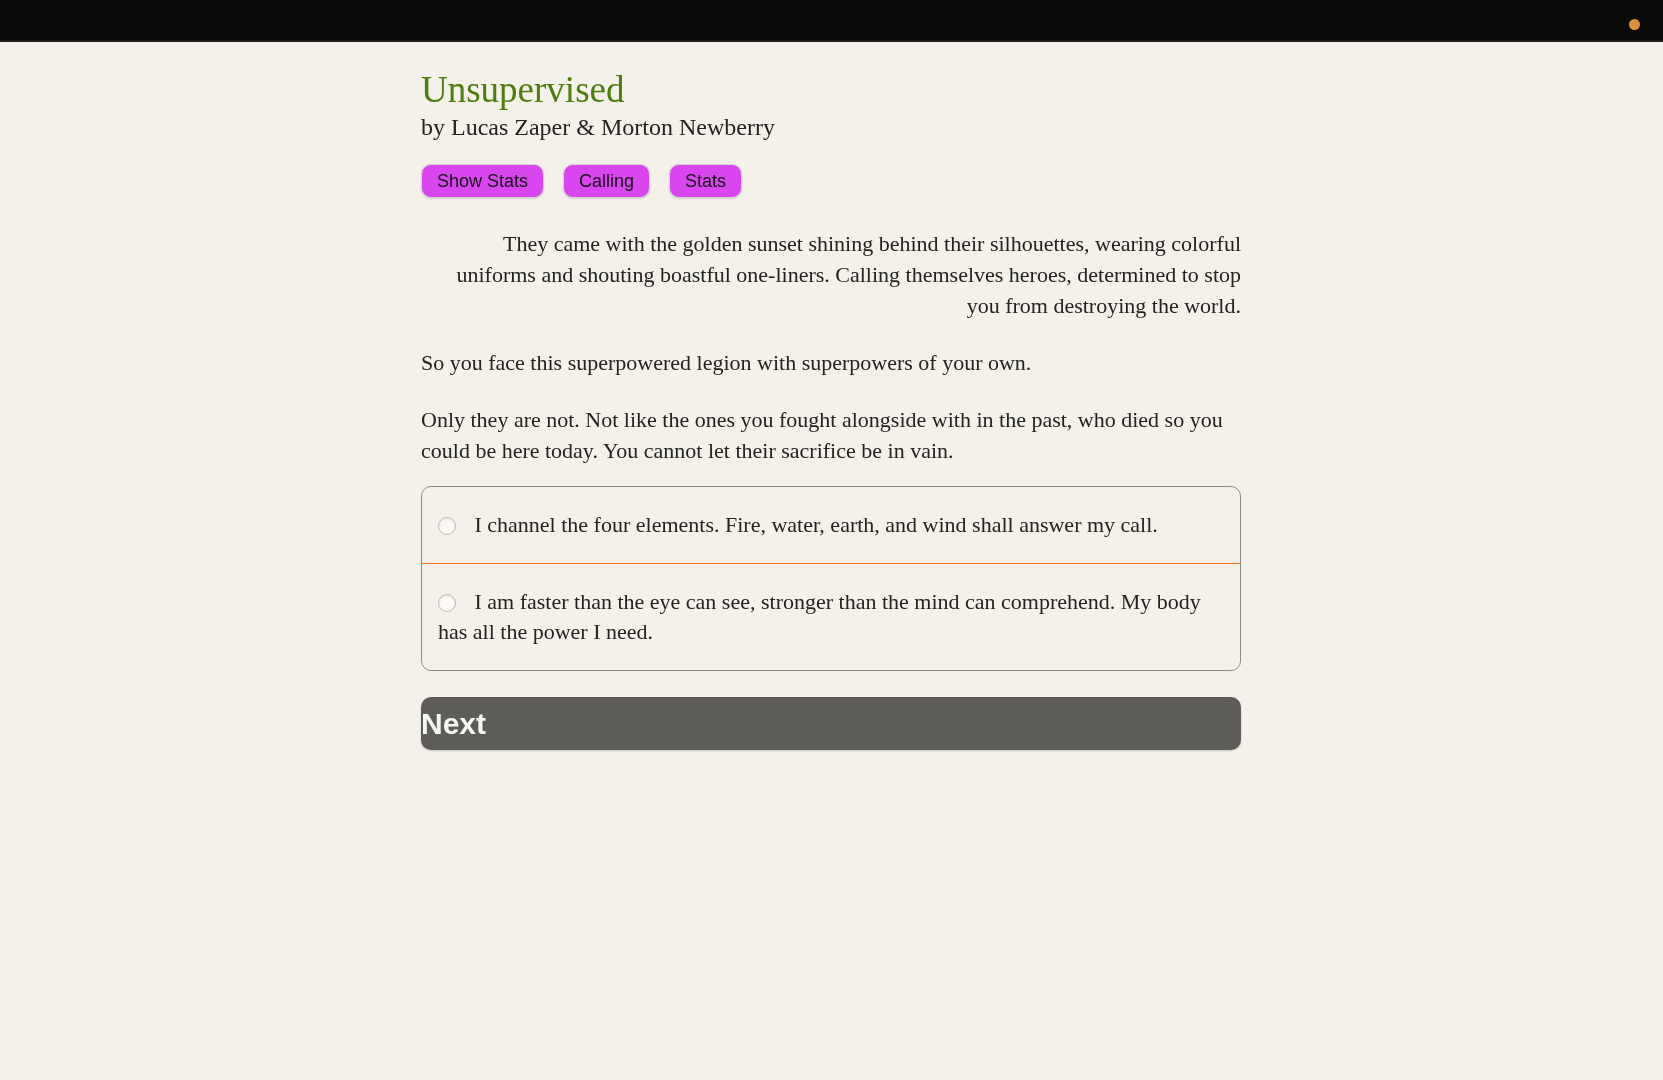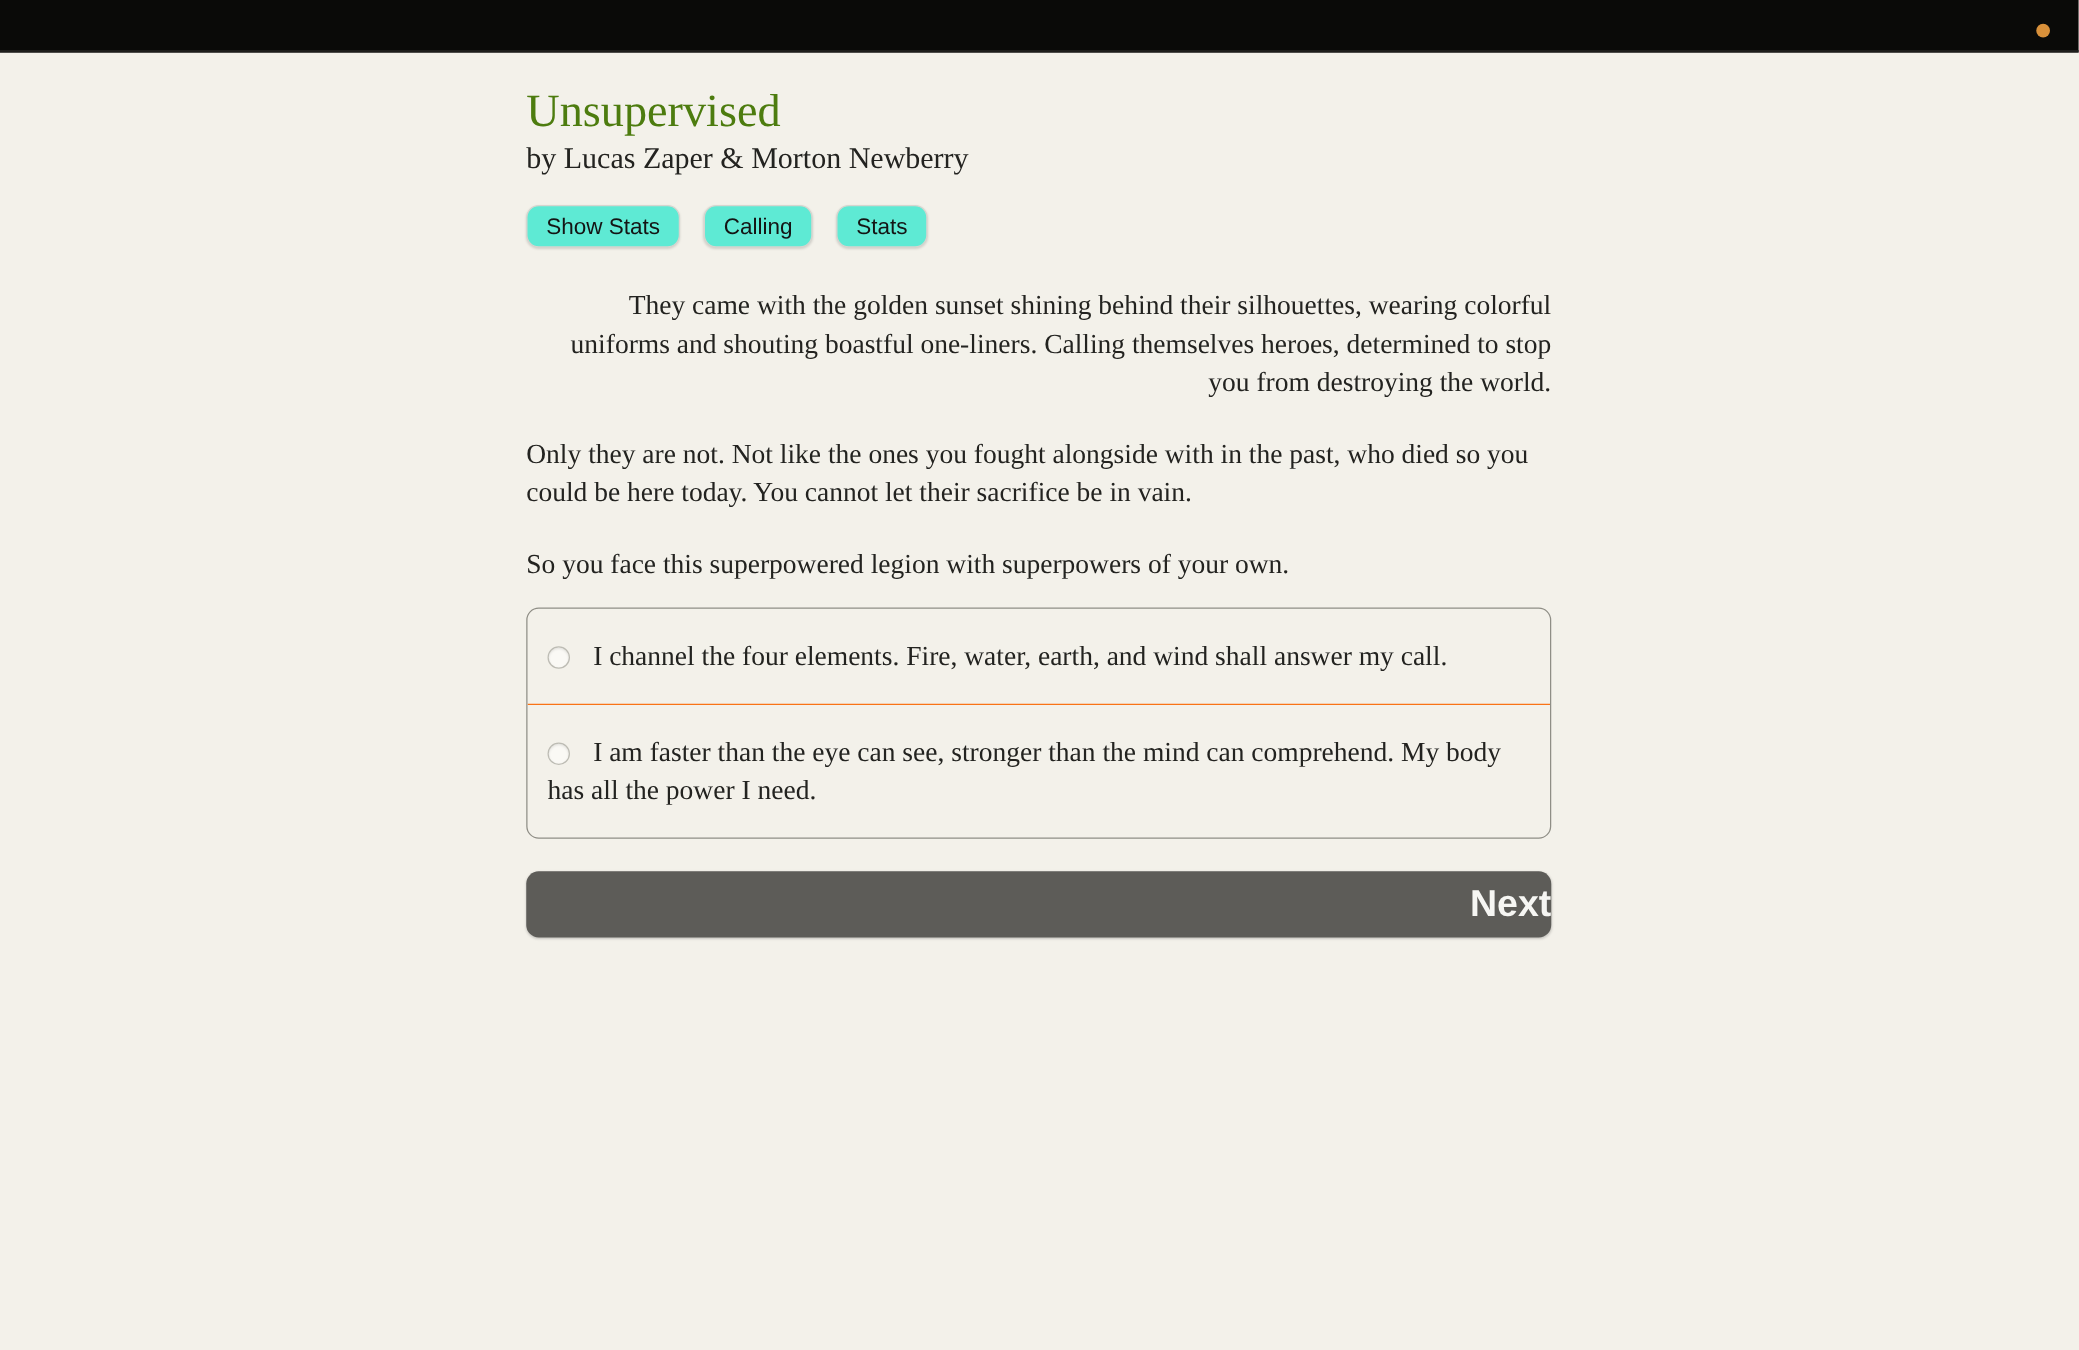--- a/index.html
+++ b/index.html
@@ -50,21 +50,21 @@
   .nav-buttons {
     margin-top: 22px;
     display: flex;
     gap: 19px;
   }
   .nav-btn {
     font-family: "Liberation Sans", sans-serif;
     font-size: 18px;
     line-height: 22px;
     color: #141414;
-    background: #5eead4;
+    background: #d946ef;
     border: 1px solid #d6d5cf;
     border-radius: 10px;
     padding: 5px 15px;
     box-shadow: 0 1px 2px rgba(0,0,0,0.14);
     cursor: pointer;
   }
 
   
   .story p {
     margin-top: 26px;
@@ -119,21 +119,21 @@
     margin-top: 26px;
     height: 53px;
     background: #5d5c58;
     border: none;
     border-radius: 10px;
     color: #f6f6f3;
     font-family: "Liberation Sans", sans-serif;
     font-size: 30px;
     font-weight: bold;
     line-height: 53px;
-    text-align: right;
+    text-align: left;
     box-shadow: 0 1px 2px rgba(0,0,0,0.18);
     cursor: pointer;
   }
 </style>
 </head>
 <body style="background: rgb(243, 241, 234);">
 
 <div class="topbar" style="background: rgb(10, 10, 8);">
   <span class="indicator-dot" style="background: rgb(216, 144, 58);"></span>
 </div>
@@ -145,22 +145,22 @@
   <div class="byline">by Lucas Zaper &amp; Morton Newberry</div>
 
   <div class="nav-buttons">
     <button class="nav-btn">Show Stats</button>
     <button class="nav-btn">Calling</button>
     <button class="nav-btn">Stats</button>
   </div>
 
   <div class="story">
     <p>They came with the golden sunset shining behind their silhouettes, wearing colorful uniforms and shouting boastful one-liners. Calling themselves heroes, determined to stop you from destroying the world.</p>
+    <p>So you face this superpowered legion with superpowers of your own.</p>
     <p>Only they are not. Not like the ones you fought alongside with in the past, who died so you could be here today. You cannot let their sacrifice be in vain.</p>
-    <p>So you face this superpowered legion with superpowers of your own.</p>
   </div>
 
   <div class="choice-box">
     <label class="choice-row">
       <input type="radio" name="choice" class="choice-radio" style="">
       <span>I channel the four elements. Fire, water, earth, and wind shall answer my call.</span>
     </label>
     <label class="choice-row">
       <input type="radio" name="choice" class="choice-radio" style="">
       <span>I am faster than the eye can see, stronger than the mind can comprehend. My body has all the power I need.</span>

